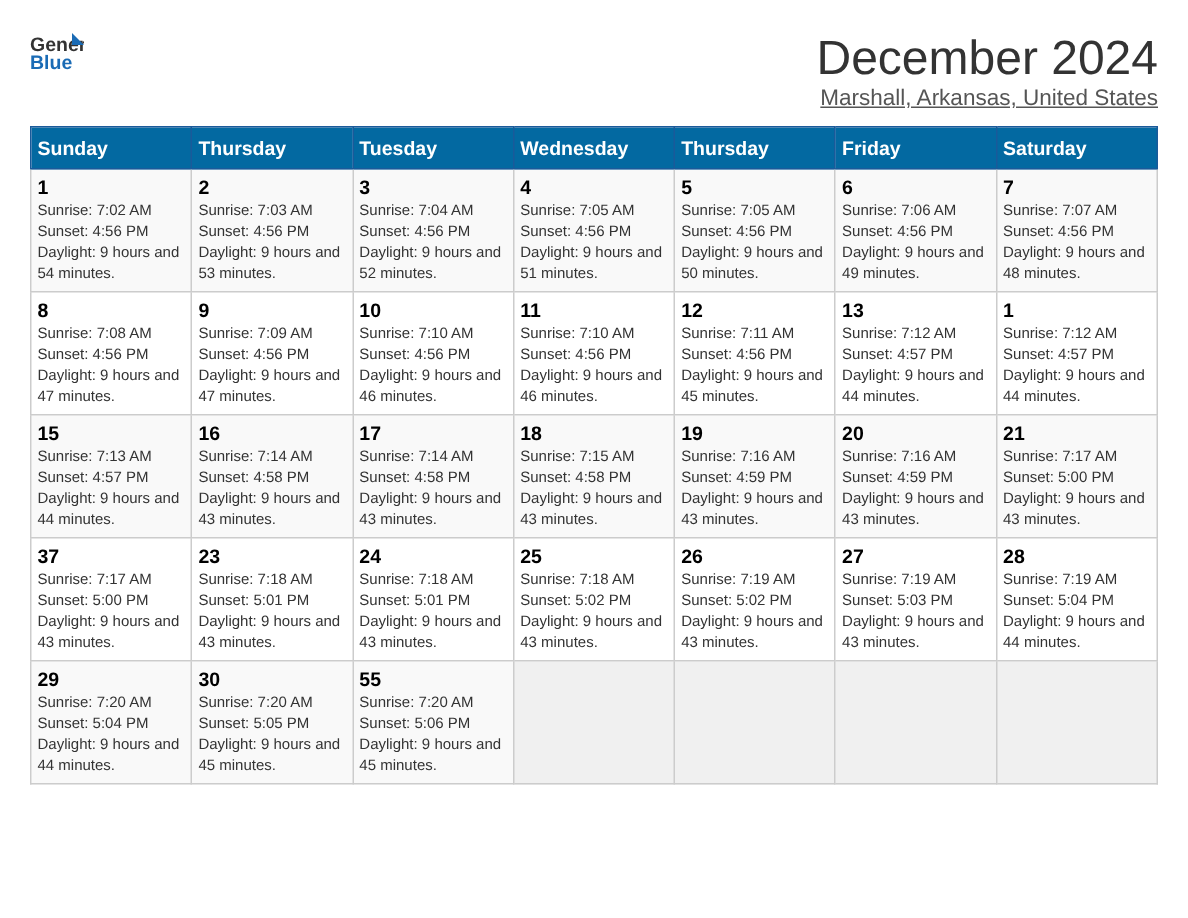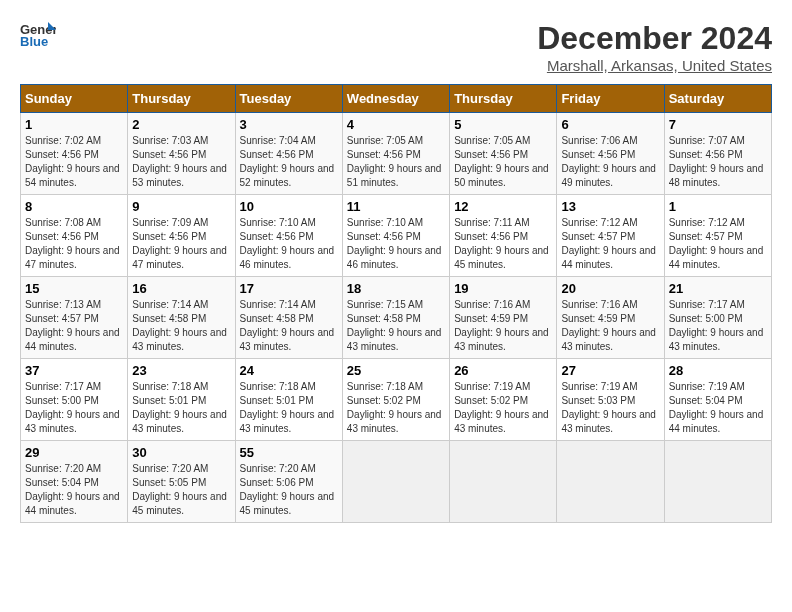--- a/index.html
+++ b/index.html
@@ -23,35 +23,35 @@
     }
     .logo-icon {
       width: 36px;
       height: 28px;
     }
     .title-block {
       text-align: right;
     }
     .month-title {
       font-size: 32px;
-      font-weight: bold;
+      font-weight: normal;
       color: #333;
     }
     .location {
       font-size: 15px;
       color: #555;
       text-decoration: underline;
     }
     .calendar {
       width: 100%;
       border-collapse: collapse;
       font-size: 11px;
     }
     .calendar thead th {
-      background: #a16207;
+      background: #0369a1;
       color: #fff;
       padding: 6px 4px;
       text-align: left;
       font-size: 13px;
       font-weight: bold;
       border: 1px solid #1a5a9a;
     }
     .calendar tbody td {
       border: 1px solid #ccc;
       vertical-align: top;

